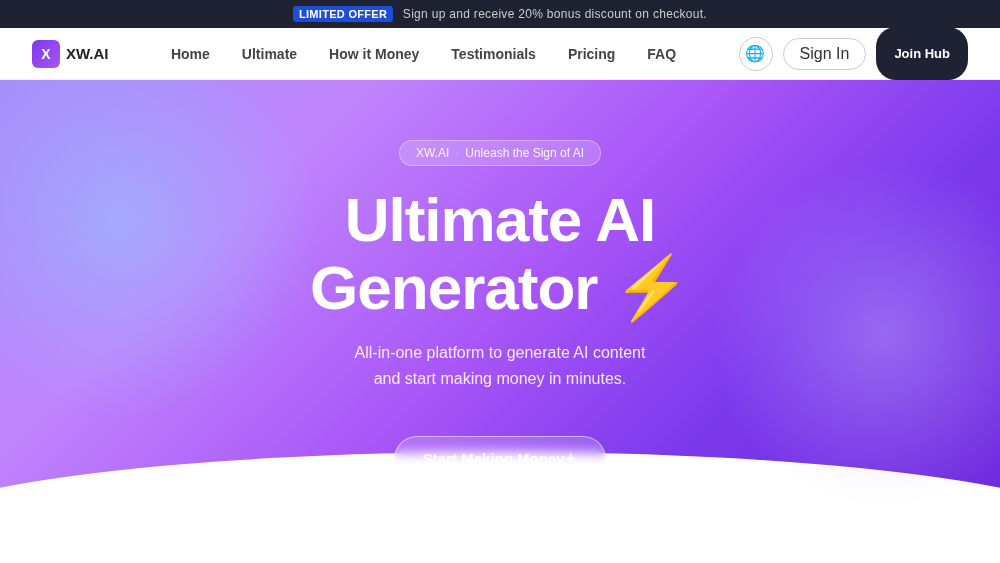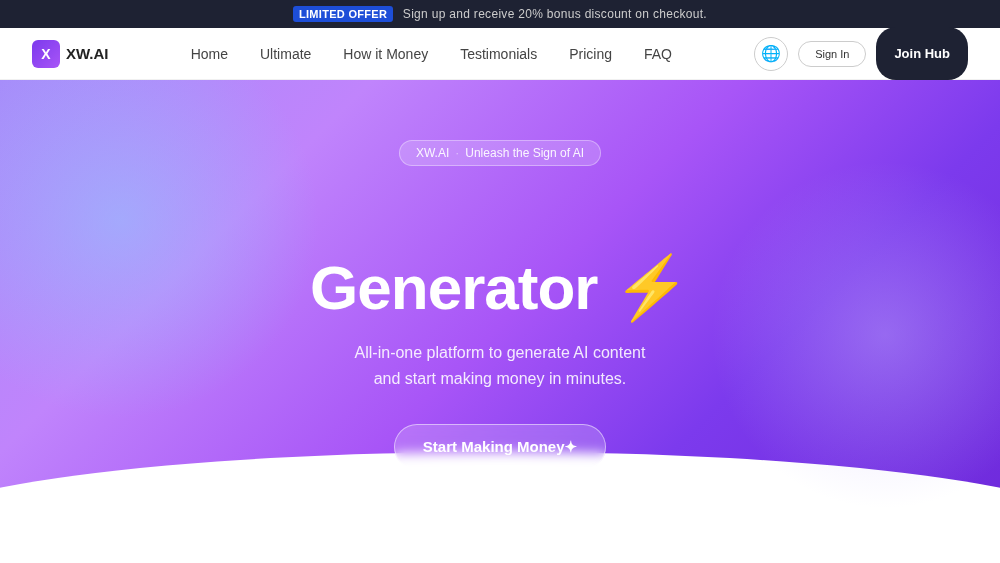--- a/index.html
+++ b/index.html
@@ -61,21 +61,21 @@
     #nav-links {
       display: flex;
       align-items: center;
       gap: 32px;
       list-style: none;
     }
     #nav-links li a {
       text-decoration: none;
       color: #444;
       font-size: 14px;
-      font-weight: 400;
+      font-weight: 700;
     }
     #nav-right {
       display: flex;
       align-items: center;
       gap: 10px;
     }
     .globe-btn {
       width: 34px;
       height: 34px;
       border-radius: 50%;
@@ -86,21 +86,21 @@
       cursor: pointer;
       background: transparent;
       color: #555;
       font-size: 16px;
     }
     .signin-btn {
       background: transparent;
       border: 1.5px solid #ccc;
       border-radius: 20px;
       padding: 6px 16px;
-      font-size: 11px;
+      font-size: 16px;
       cursor: pointer;
       color: #333;
       font-weight: 500;
     }
     .joinhub-btn {
       background: #1e2233;
       color: white;
       border: none;
       border-radius: 20px;
       padding: 19px 18px;
@@ -191,21 +191,21 @@
       letter-spacing: -1px;
     }
     #hero-title .lightning {
       color: #facc15;
     }
 
     #hero-subtitle {
       font-size: 16px;
       color: rgba(255,255,255,0.88);
       line-height: 1.6;
-      margin-bottom: 32px;
+      margin-bottom: 44px;
     }
 
     #cta-btn {
       background: rgba(255,255,255,0.18);
       border: 1.5px solid rgba(255,255,255,0.5);
       border-radius: 30px;
       padding: 13px 28px;
       color: white;
       font-size: 15px;
       font-weight: 600;
@@ -257,21 +257,21 @@
 
 <section id="hero">
   <div id="hero-content">
     <div id="hero-badge">
       <span>XW.AI</span>
       <span class="badge-sep">·</span>
       <span>Unleash the Sign of AI</span>
     </div>
 
     <h1 id="hero-title">
-      <br>
+      <span>Ultimate AI</span><br>
       <span>Generator</span>
       <span class="lightning">⚡</span>
     </h1>
 
     <p id="hero-subtitle">
       <span>All-in-one platform to generate AI content</span><br>
       <span>and start making money in minutes.</span>
     </p>
 
     <button id="cta-btn">

